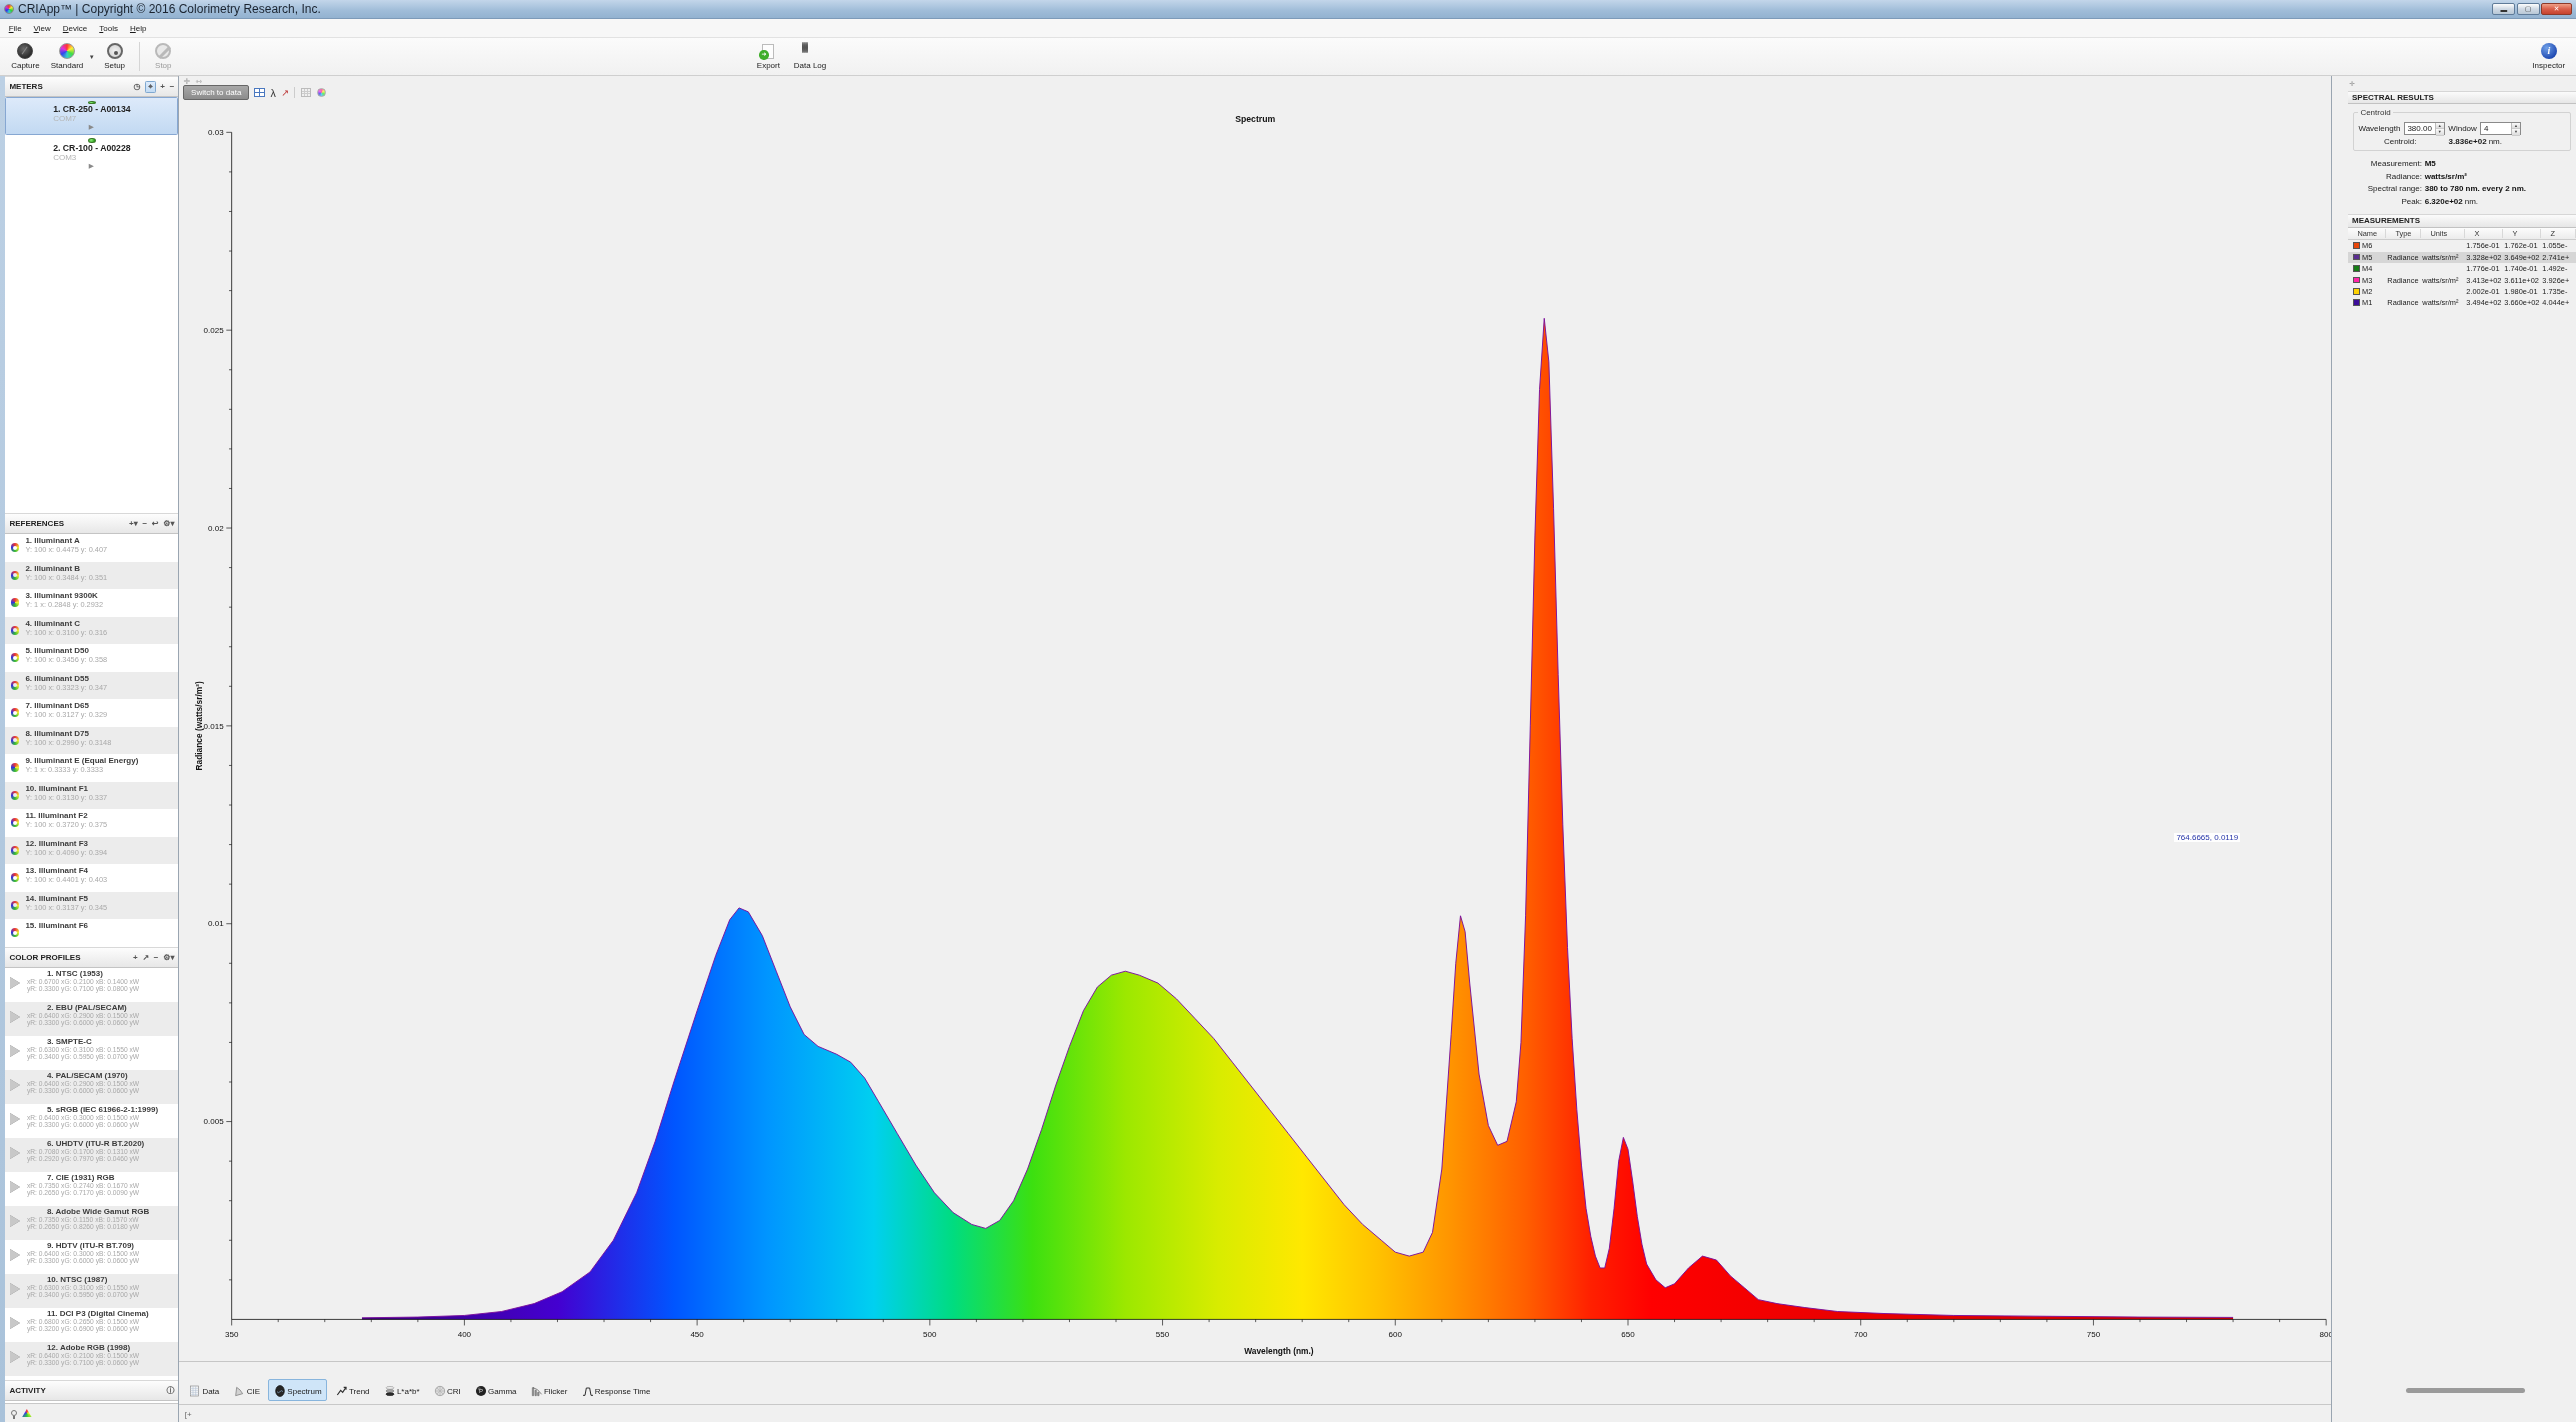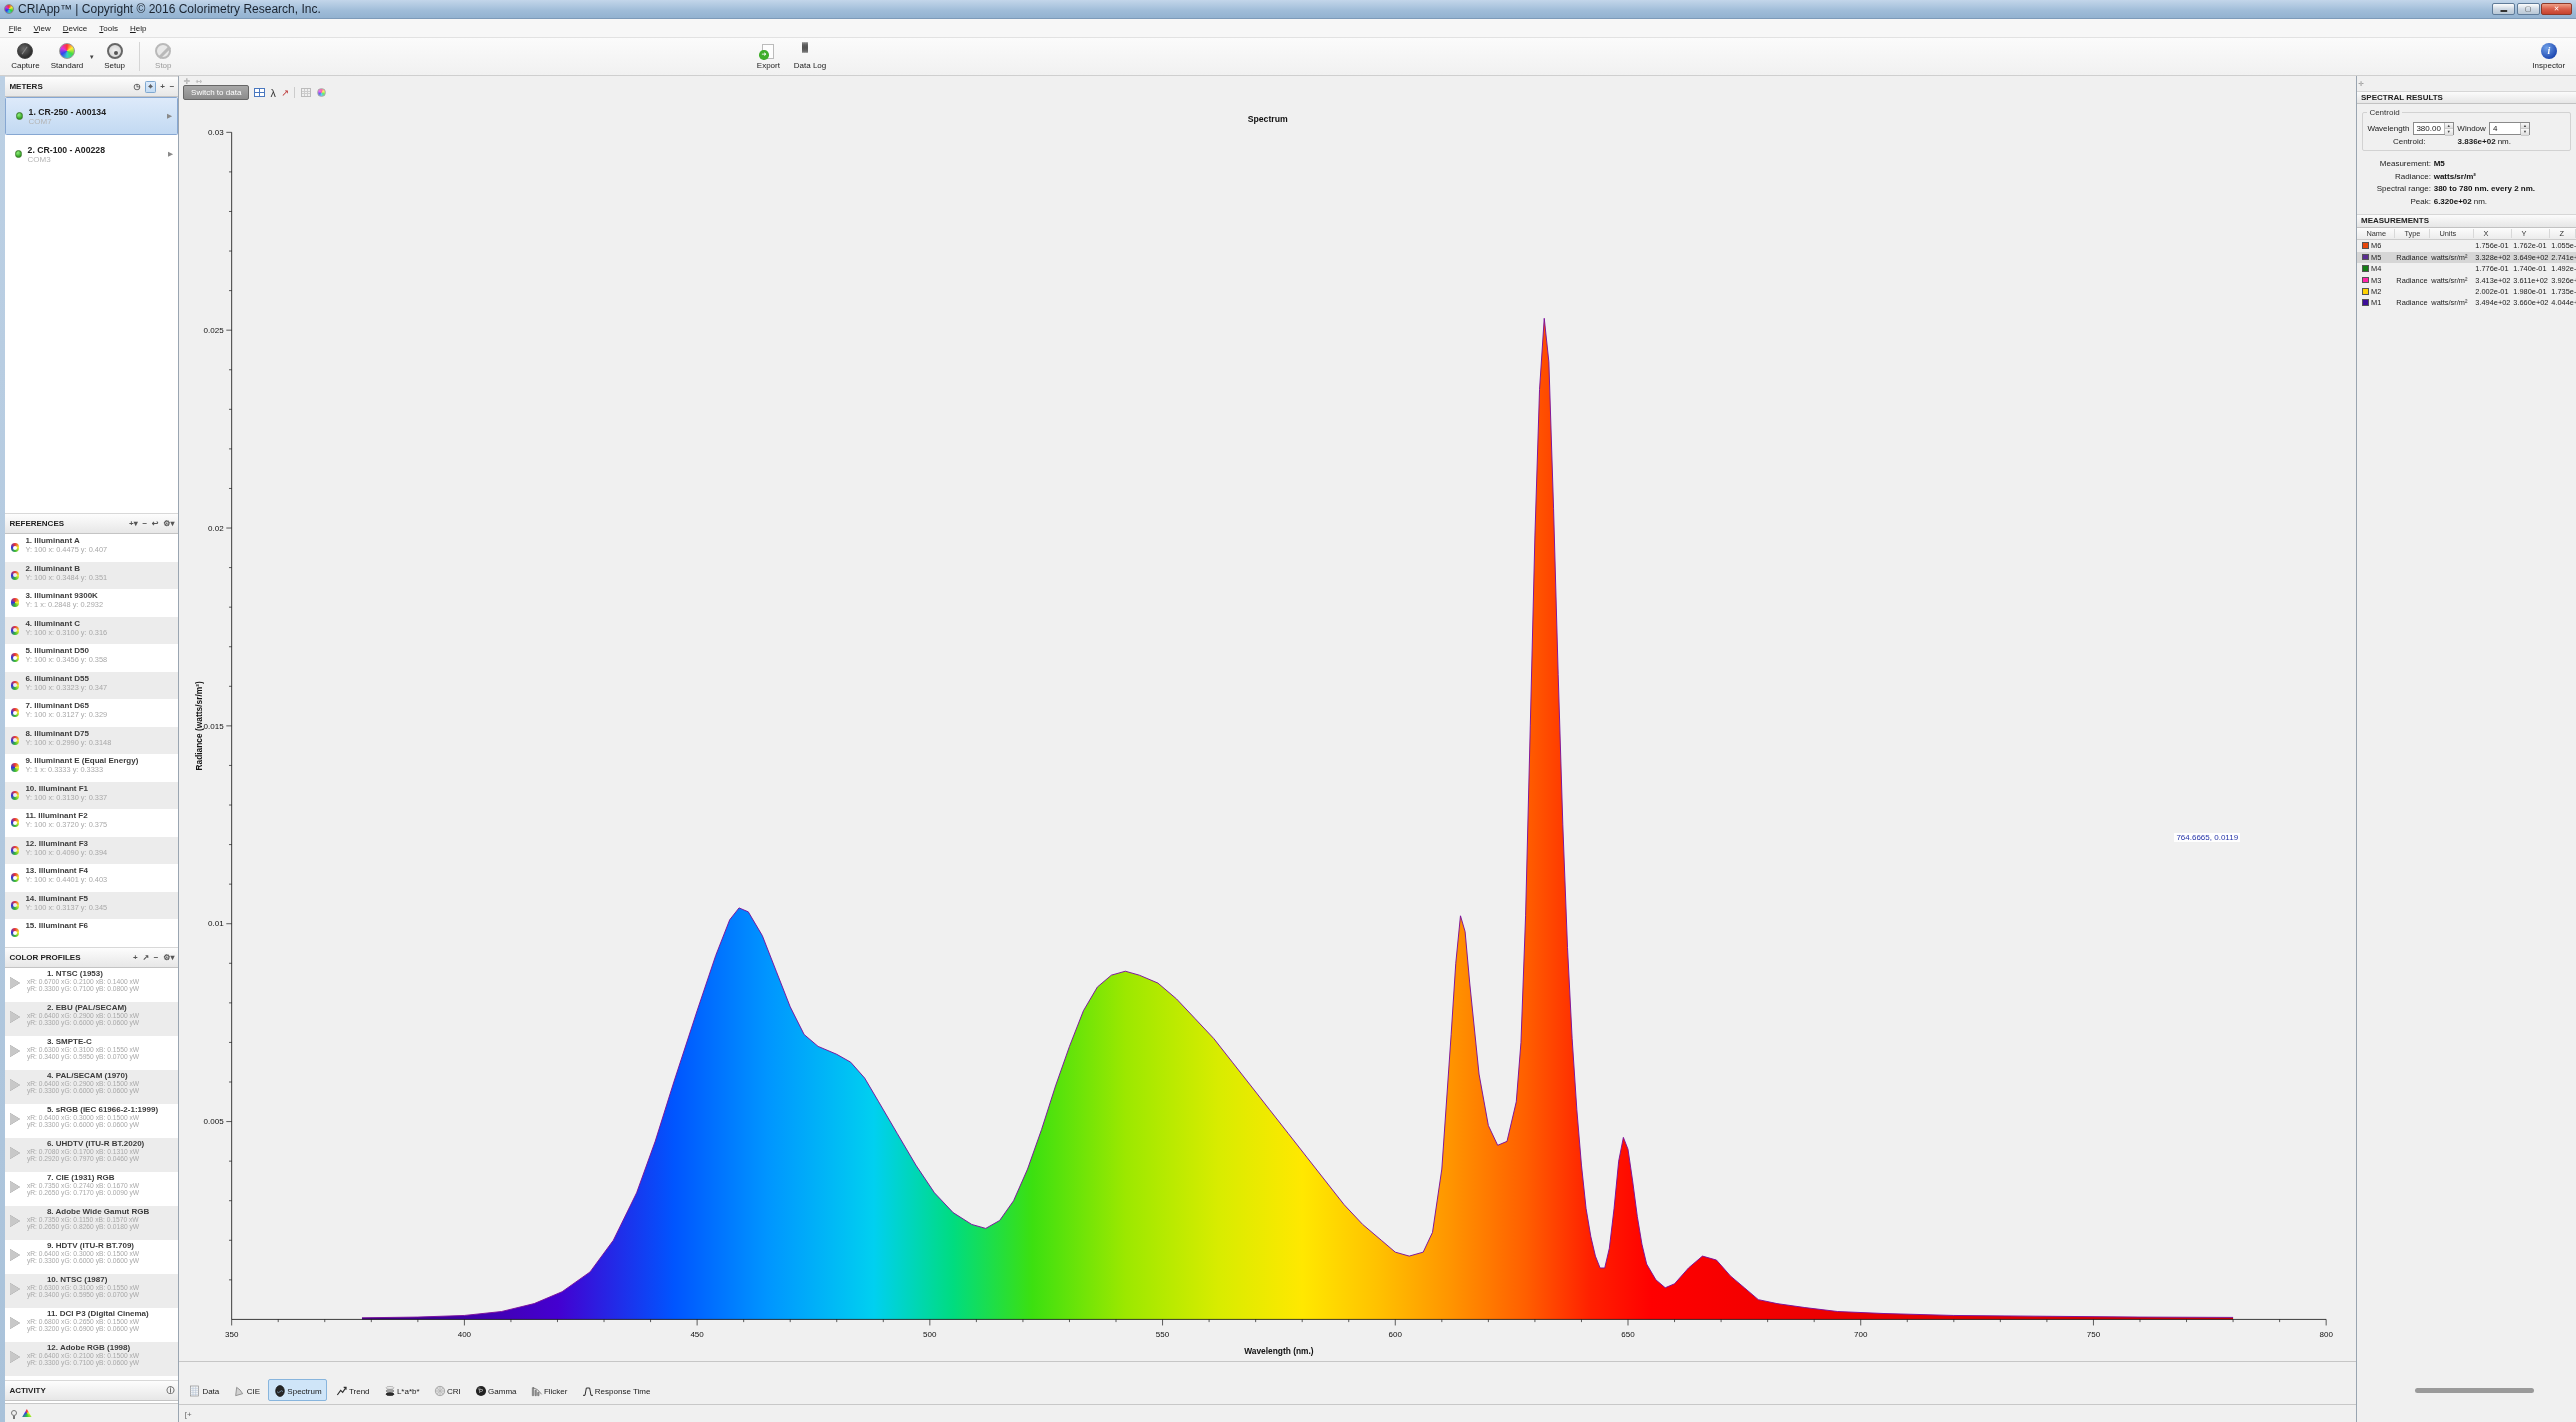--- a/index.html
+++ b/index.html
@@ -43,21 +43,21 @@
     font-family:"Liberation Serif",serif; font-style:italic; font-weight:bold; text-align:center; line-height:16px; font-size:10px; }
   .main { position:absolute; top:76px; left:0; right:0; bottom:0; display:flex; }
   .win-edge { width:5.4px; background:linear-gradient(#bcd0e4,#a9c2da); }
   .sidebar { width:174px; background:#fff; border-right:0.7px solid #9aa5b1; display:flex; flex-direction:column; }
   .sec-head { height:21px; flex:none; background:linear-gradient(#fdfdfd,#e7e7e7); border-top:0.7px solid #d8d8d8;
     border-bottom:0.7px solid #c4c4c4; display:flex; align-items:center; padding:0 4px; font-weight:bold; font-size:8px; color:#222; }
   .sec-icons { margin-left:auto; display:flex; gap:4.7px; align-items:center; color:#555; font-size:8px; }
   .sec-icons span { cursor:default; }
   .pressed { background:linear-gradient(#dceafb,#c3dbf3); border:0.7px solid #7fa8d0; border-radius:1.3px; padding:0 2px; }
   .meters-list { height:416px; flex:none; overflow:hidden; }
-  .meter-item { height:38px; display:flex; align-items:center; padding:2.7px 4px; position:relative; }
+  .meter-item { height:38px; display:flex; align-items:center; padding:2.7px 4px; position:relative;flex-direction:column; }
   .meter-item.sel { background:linear-gradient(#ddeafa,#c2d9f2); border:0.7px solid #86a7d2; border-radius:1.3px; }
   .mdot { width:7.4px; height:7.4px; border-radius:50%; background:radial-gradient(circle at 35% 30%, #8ef07a, #2f9e1f 75%); border:0.7px solid #3c7a2c; margin:0 5.4px; }
   .mtxt { flex:1; }
   .mname { font-weight:bold; font-size:8.7px; color:#222; }
   .mport { font-size:8px; color:#b4b4b4; }
   .marrow { color:#8a8a8a; font-size:6.7px; margin-right:1.3px; }
   .ref-list { height:413px; flex:none; overflow:hidden; }
   .ref-item { height:27.5px; padding:2px 2.7px 0 20px; position:relative; white-space:nowrap; overflow:hidden; }
   .ref-item:nth-child(even) { background:#ececec; }
   .ref-title { font-weight:bold; font-size:8px; color:#3c3c3c; }
@@ -102,22 +102,22 @@
   .readout { position:absolute; left:1995px; top:757px; color:#2433a8; font-size:8px;
     background:rgba(255,255,255,.9); padding:0 2px; }
   .tabsbar { height:43px; flex:none; border-top:0.7px solid #c6c6c6; background:#f0f0f0;
     display:flex; align-items:flex-end; padding:0 2.7px 2.7px 4px; gap:2.7px; }
   .tab { display:flex; flex-direction:row; align-items:center; justify-content:flex-end;
     padding:2.7px 4.7px 1.3px; border:0.7px solid transparent; border-radius:2px; font-size:8px; color:#1a1a1a; gap:1.3px; }
   .tab.sel { background:#cfe5f8; border-color:#88b5dd; }
   .tab .ticon { height:16px; display:flex; align-items:center; }
   .center-status { height:19px; flex:none; border-top:0.7px solid #c8c8c8; background:#f0f0f0;
     display:flex; align-items:center; padding:0 5.4px; color:#666; font-size:8px; }
-  .rightpanel { width:220px; background:#f0f0f0; border-left:0.7px solid #9aa5b1; position:relative;
-    display:flex; flex-direction:column; }
+  .rightpanel { width:245px; background:#f0f0f0; border-left:0.7px solid #9aa5b1; position:relative;
+    display:flex; flex-direction:column;padding-left:16px; }
   .rp-gap { height:14.8px; flex:none; position:relative; }
   .rp-collapse { position:absolute; left:1.3px; top:4px; color:#8a8a8a; font-size:6.7px; }
   .rp-head { height:13.4px; flex:none; background:linear-gradient(#fbfbfb,#e6e6e6); border-top:0.7px solid #d6d6d6;
     border-bottom:0.7px solid #c2c2c2; font-weight:bold; font-size:8px; display:flex; align-items:center; padding:0 4px; color:#222;}
   fieldset.centroid { margin:4px 5.4px 2.7px; border:0.7px solid #d2d2d2; border-radius:2px; padding:2.7px 4px 4px; }
   fieldset.centroid legend { font-size:8px; color:#333; padding:0 2px; }
   .cent-row { display:flex; align-items:center; gap:3.4px; margin:2px 0; font-size:8px; }
   .spin { display:flex; border:0.7px solid #8a8a8a; background:#fff; height:12.7px; align-items:stretch; }
   .spin .sval { padding:1.3px 2.7px; font-size:8px; min-width:29.5px; }
   .spin .sarr { width:9.4px; border-left:0.7px solid #bbb; display:flex; flex-direction:column; }

